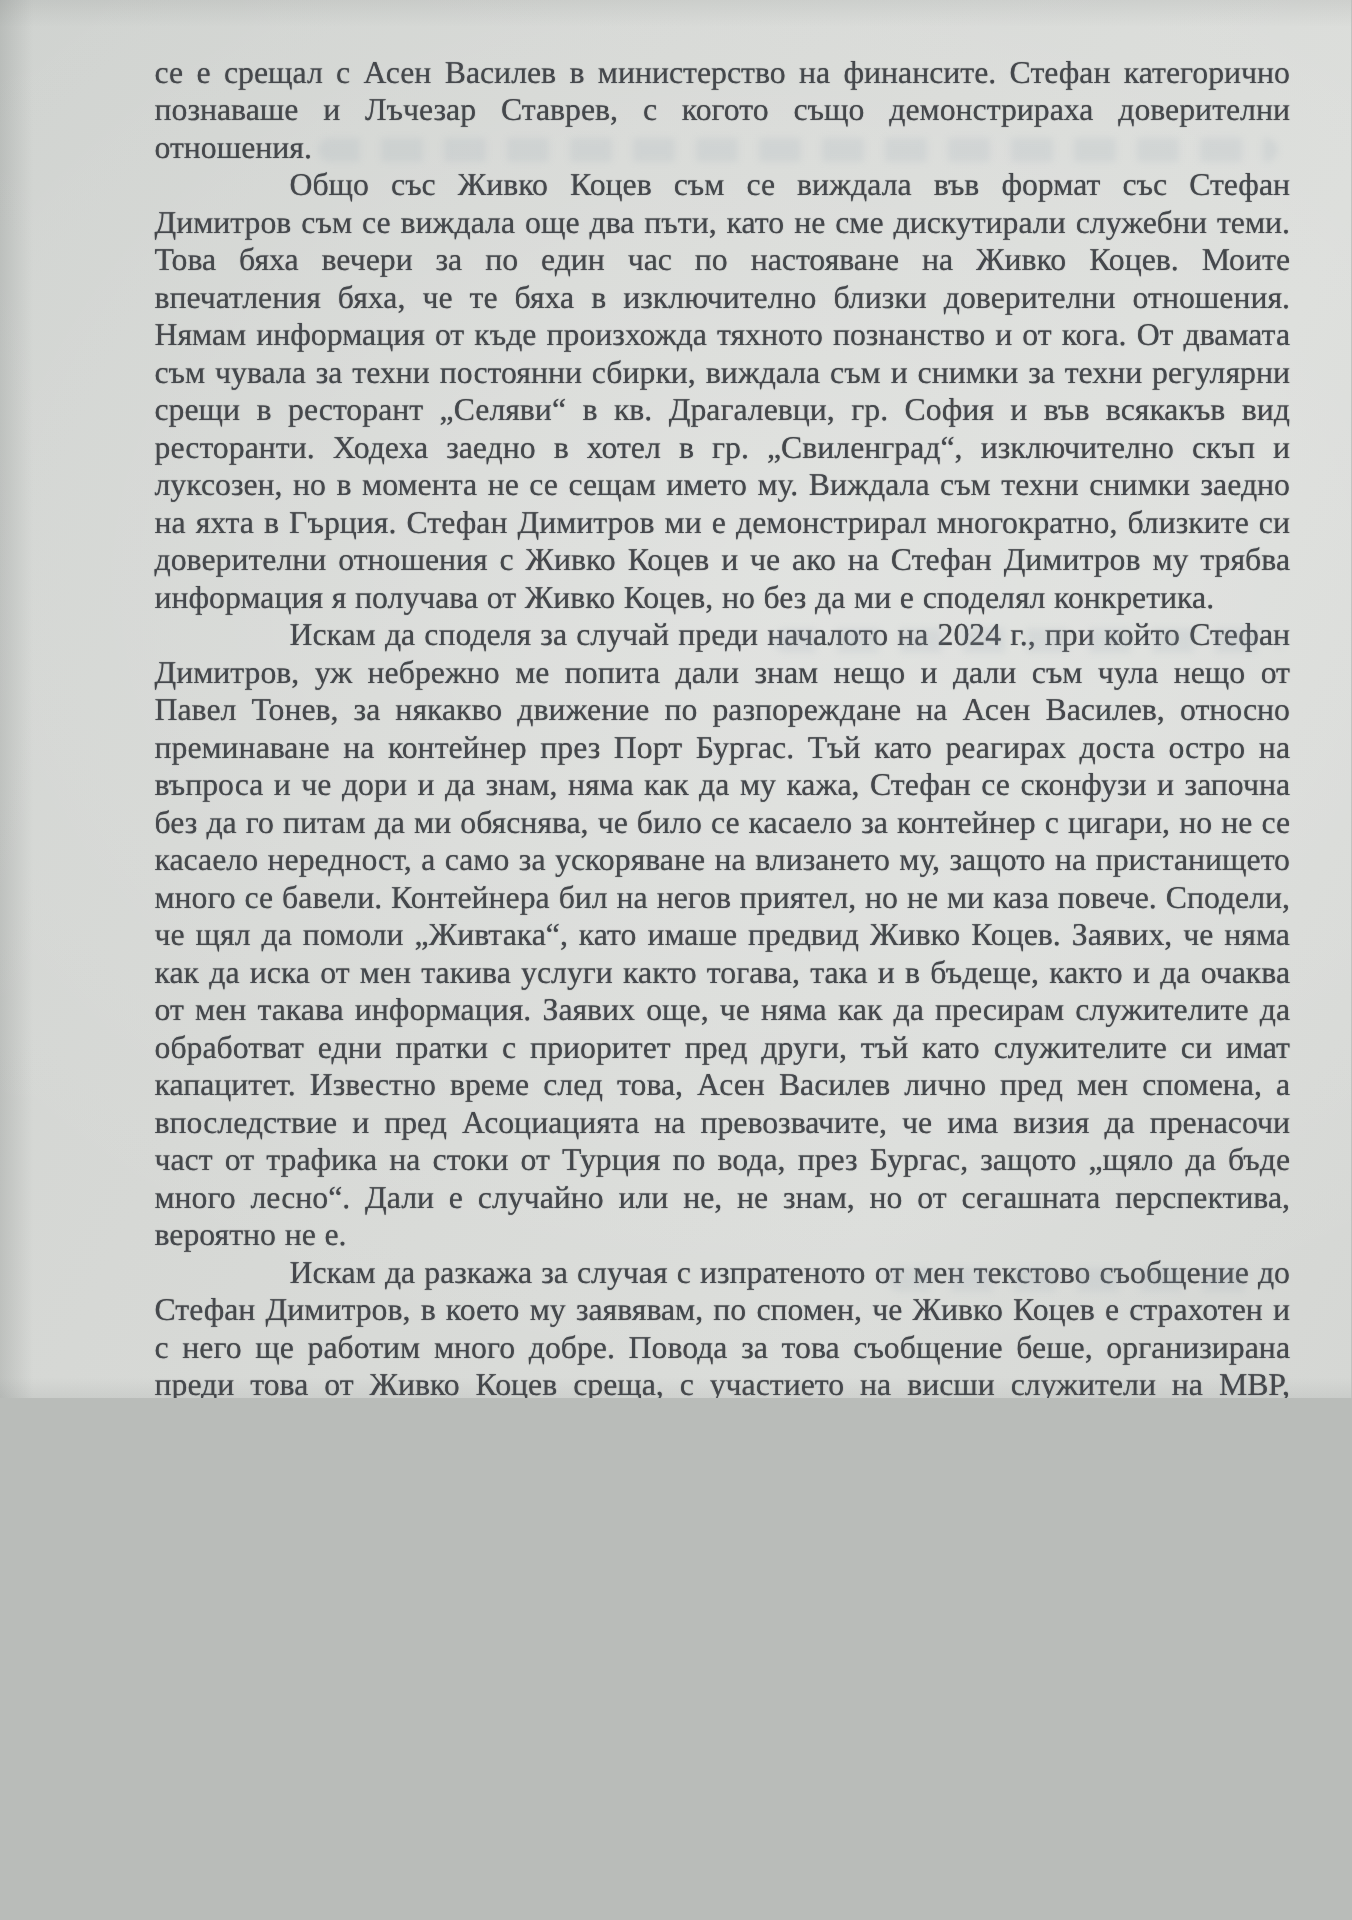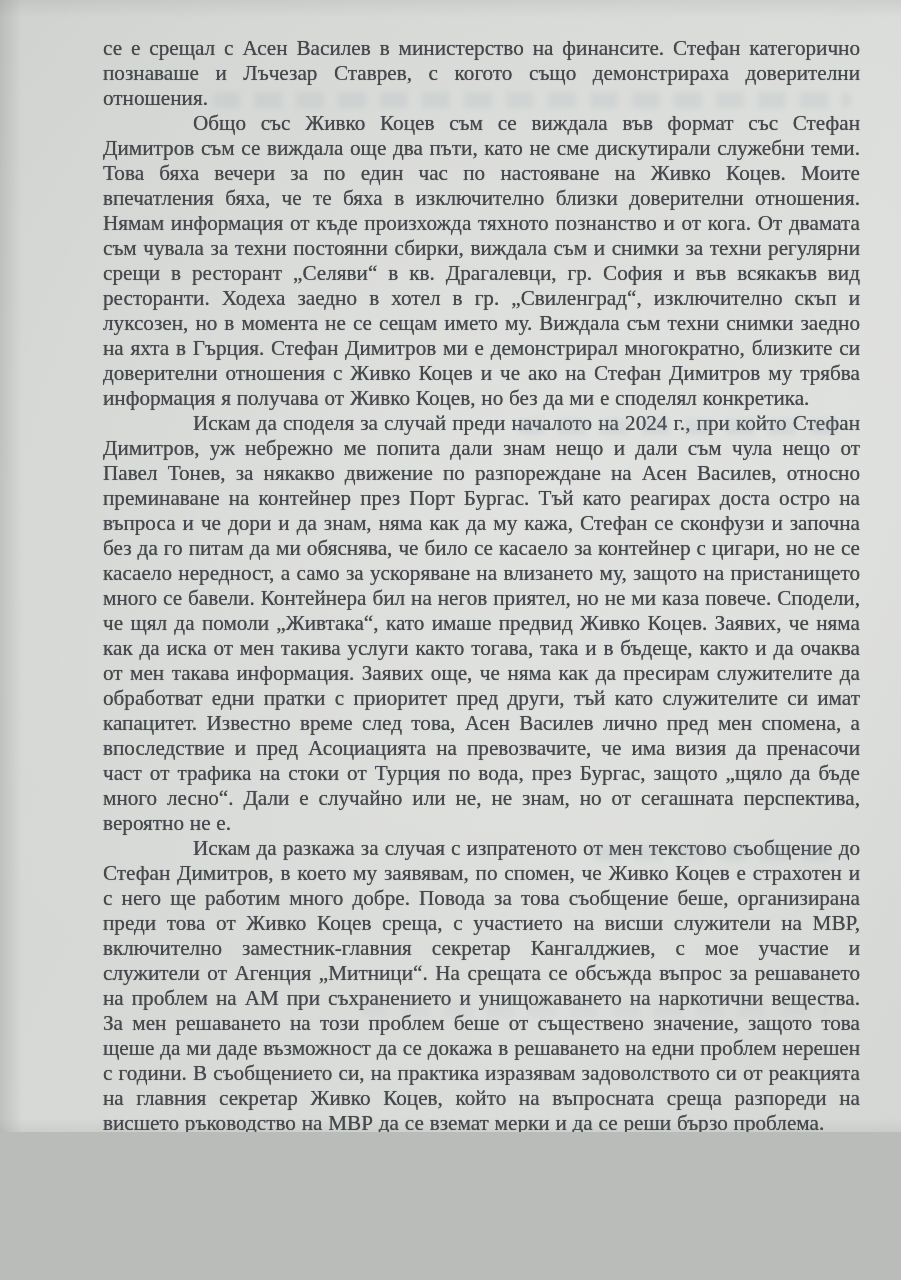--- a/index.html
+++ b/index.html
@@ -3,21 +3,21 @@
 <meta charset="utf-8">
 <style>
   html, body {
     margin: 0;
     padding: 0;
     background: #b9bcb9;
   }
   .sheet {
     position: relative;
     width: 901px;
-    height: 1132px;
+    height: 932px;
     overflow: hidden;
     background:
       radial-gradient(ellipse 120% 90% at 58% 42%, rgba(255,255,255,0.22), rgba(255,255,255,0) 65%),
       linear-gradient(to right, rgba(105,110,108,0.22) 0px, rgba(105,110,108,0.0) 22px),
       linear-gradient(to bottom, rgba(105,110,108,0.12) 0px, rgba(105,110,108,0.0) 18px),
       linear-gradient(to top, rgba(105,110,108,0.10) 0px, rgba(105,110,108,0.0) 14px),
       linear-gradient(115deg, #d0d3d0 0%, #d6d8d5 35%, #dbddda 72%, #d5d7d4 100%);
     font-family: "Liberation Serif", "DejaVu Serif", serif;
   }
   .textblock {

